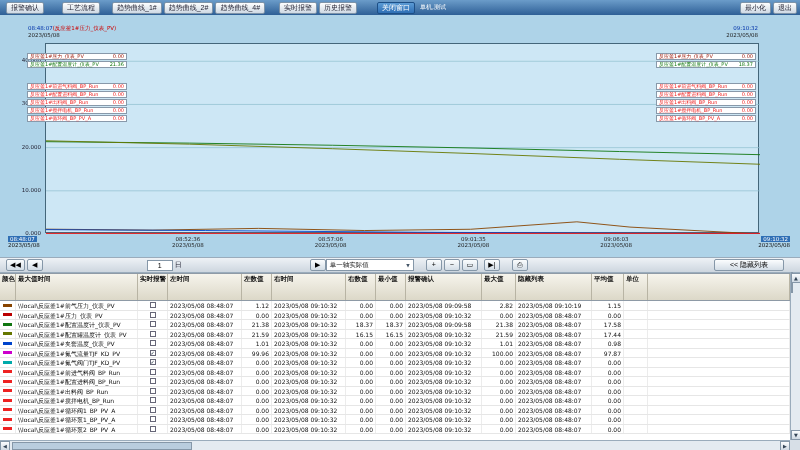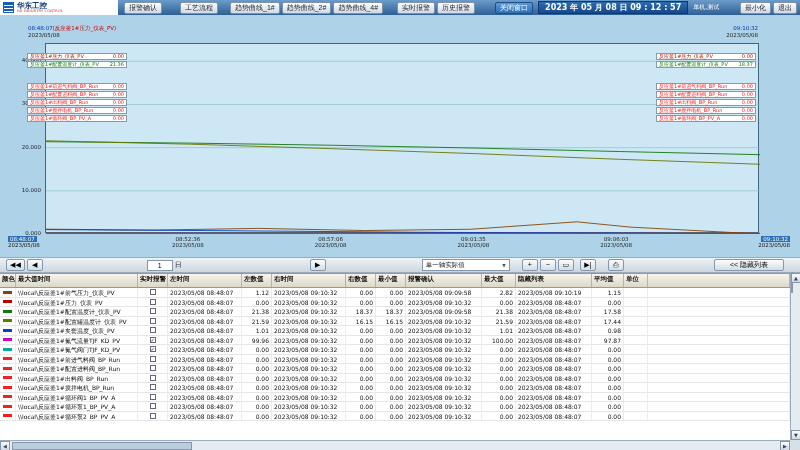--- a/index.html
+++ b/index.html
@@ -52,21 +52,21 @@
   .interval-input { width:26px; height:11px; font-size:7px; border:1px solid #8597a8; text-align:center; background:#fff; flex:none; }
   .unit-label { font-size:7px; color:#223; flex:none; }
   .axis-select { width:88px; height:12px; border:1px solid #8597a8; background:#fff; font-size:6.5px;
     display:flex; justify-content:space-between; align-items:center; padding:0 3px; flex:none; }
 
   
   .table-wrap { position:absolute; top:273px; left:0; width:790px; background:#fff; }
   .t-header, .t-row { display:grid;
     grid-template-columns:16px 122px 30px 74px 30px 74px 30px 30px 76px 34px 76px 32px 24px minmax(0,1fr); }
   .t-header { background:linear-gradient(#f6f4ec,#dcd8c8); border-top:1px solid #8e9aa6; border-bottom:1px solid #8e9aa6;
-    height:15px; font-size:6.5px; font-weight:bold; }
+    height:28px; font-size:6.5px; font-weight:bold; }
   .t-header .th { line-height:10px; padding:0 2px; border-right:1px solid #b8b4a4; overflow:hidden; white-space:nowrap; }
   .t-row { height:9.5px; font-size:6px; background:#fff; border-bottom:1px solid #e6e6e6; }
   .t-row .td { line-height:9px; padding:0 2px; border-right:1px solid #ececec; overflow:hidden; white-space:nowrap; }
   .td.num { text-align:right; }
   .td.c-sw, .td.c-cb { display:flex; align-items:center; justify-content:center; padding:0; }
   .swatch { width:9px; height:3px; display:inline-block; }
   .cbx { width:6px; height:6px; border:1px solid #667; background:#fff; font-size:5px; line-height:5px; text-align:center; color:#123; }
   .table-filler { height:23px; background:#fff; }
 
   
@@ -77,36 +77,28 @@
   .sb-thumb-h { width:180px; height:8px; margin-left:2px; background:#b9cdde; border:1px solid #8597a8; }
   .sb-thumb-v { width:8px; height:40px; margin:2px auto 0; background:#b9cdde; border:1px solid #8597a8; }
   .v-scroll .sb-arrow { position:absolute; left:0; }
   .v-scroll .up { top:0; } .v-scroll .down { bottom:0; }
   .corner { position:absolute; right:0; top:440px; width:10px; height:10px; background:#d7dfe7; }
 </style>
 </head>
 <body>
 
 <div class="titlebar">
-  <div class="logo">
-    <span class="logo-mark"></span>
-    <span>
-      <div class="logo-cn">华东工控</div>
-      <div class="logo-en">HD INDUSTRY CONTROL</div>
-    </span>
-  </div>
   <button class="tb-btn ml6">报警确认</button>
   <button class="tb-btn ml18">工艺流程</button>
   <button class="tb-btn ml12">趋势曲线_1#</button>
   <button class="tb-btn ml2">趋势曲线_2#</button>
   <button class="tb-btn ml2">趋势曲线_4#</button>
   <button class="tb-btn ml14">实时报警</button>
   <button class="tb-btn ml2">历史报警</button>
   <button class="tb-btn blue ml20">关闭窗口</button>
-  <div class="datetime">2023 年 05 月 08 日 09 : 12 : 57</div>
   <div class="mode">单机,测试</div>
   <button class="tb-btn push">最小化</button>
   <button class="tb-btn ml2" style="margin-right:3px">退出</button>
 </div>
 
 <div class="chart-region">
   <div class="cursor-left">
     <div>
       <span class="cur-time">08:48:07</span><span class="cur-var">(反应釜1#压力_仪表_PV)</span>
     </div>
@@ -231,21 +223,21 @@
       </div>
     </div>
 </div>
 
 <div class="toolbar">
   <button class="small-btn ml6">◀◀</button>
   <button class="small-btn ml2">◀</button>
   <input class="interval-input" style="margin-left: 104px;" value="1">
   <span class="unit-label ml2">日</span>
   <button class="small-btn" style="margin-left:128px">▶</button>
-  <div class="axis-select" style="margin-left:96px">
+  <div class="axis-select" style="">
     <span>单一轴实际值</span>
     <span style="font-size:4.5px;color:#456">▼</span>
   </div>
   <button class="small-btn ml12"><span>+</span></button>
   <button class="small-btn ml2"><span>−</span></button>
   <button class="small-btn ml2"><span>▭</span></button>
   <button class="small-btn ml6"><span>▶|</span></button>
   <button class="small-btn ml12"><span>⎙</span></button>
   <button class="small-btn push" style="margin-right:16px;min-width:70px">&lt;&lt; 隐藏列表</button>
 </div>

